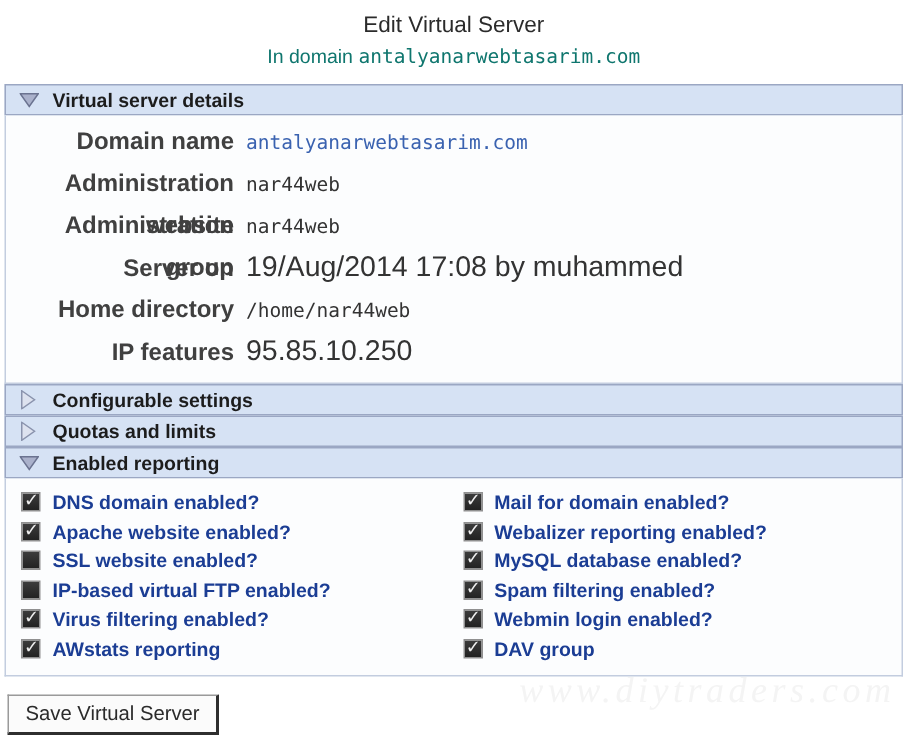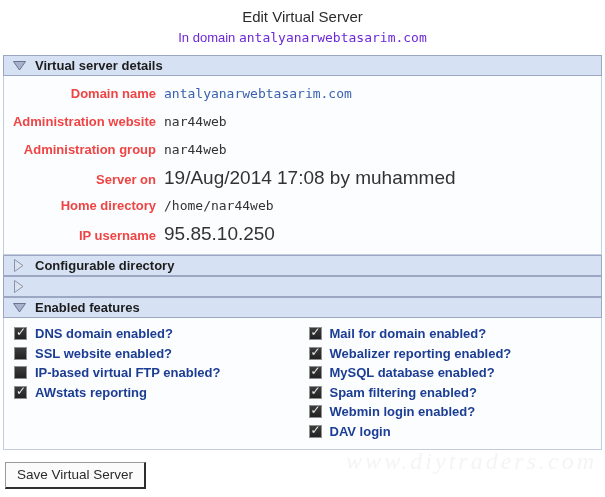--- a/index.html
+++ b/index.html
@@ -18,21 +18,21 @@
     text-align: center;
     font-size: 15px;
     font-weight: 400;
     color: #2b2b2b;
     letter-spacing: 0px;
     margin-top: 2px;
   }
   .subtitle {
     text-align: center;
     font-size: 13px;
-    color: #6d28d9;
+    color: #0f766e;
     margin-top: 5px;
     margin-bottom: 10px;
   }
   .subtitle .mono { font-family: "DejaVu Sans Mono", "Liberation Mono", monospace; font-size: 13px; }
 
   
   .section { margin-bottom: 0; }
   .section-header {
     background: #d6e2f4;
     border: 1px solid #9ba7c3;
@@ -52,22 +52,22 @@
     background: #fcfdfe;
   }
 
   
   .details { padding: 4px 0 6px 0; }
   .drow { display: flex; align-items: baseline; height: 28px; line-height: 28px; }
   .dlabel {
     width: 160px;
     text-align: right;
     font-weight: bold;
-    font-size: 13px;
-    color: #ef4444;
+    font-size: 16px;
+    color: #404040;
     padding-right: 8px;
     flex: none;
   }
   .dvalue { font-size: 19px; color: #333; }
   .dvalue.mono { font-family: "DejaVu Sans Mono", "Liberation Mono", monospace; font-size: 13px; }
   .dvalue.link { color: #3a62b0; }
 
   
   .features {
     display: flex;
@@ -166,75 +166,84 @@
       </div>
       <div class="drow">
         <div class="dlabel">Server on</div>
         <div class="dvalue">19/Aug/2014 17:08 by muhammed</div>
       </div>
       <div class="drow">
         <div class="dlabel">Home directory</div>
         <div class="dvalue mono">/home/nar44web</div>
       </div>
       <div class="drow">
-        <div class="dlabel">IP username</div>
+        <div class="dlabel">IP features</div>
         <div class="dvalue">95.85.10.250</div>
       </div>
     </div>
   </div>
 
   
   <div class="section">
     <div class="section-header">
       <span class="tri-wrap">
         <svg width="10" height="13" viewBox="0 0 10 13">
             <polygon points="0.5,0.5 9,6.5 0.5,12.5" fill="#dde2ef" stroke="#8a93ad" stroke-width="1"></polygon>
           </svg>
       </span>
-      <span class="section-title">Configurable directory</span>
+      <span class="section-title">Configurable settings</span>
     </div>
   </div>
 
   
   <div class="section">
     <div class="section-header">
       <span class="tri-wrap">
         <svg width="10" height="13" viewBox="0 0 10 13">
             <polygon points="0.5,0.5 9,6.5 0.5,12.5" fill="#dde2ef" stroke="#8a93ad" stroke-width="1"></polygon>
           </svg>
       </span>
+      <span class="section-title">Quotas and limits</span>
     </div>
   </div>
 
   
   <div class="section">
     <div class="section-header">
       <span class="tri-wrap">
         <svg width="13" height="10" viewBox="0 0 13 10">
             <polygon points="0.5,0.5 12.5,0.5 6.5,9" fill="#aab1cb" stroke="#6b7390" stroke-width="1"></polygon>
           </svg>
       </span>
-      <span class="section-title">Enabled features</span>
+      <span class="section-title">Enabled reporting</span>
     </div>
     <div class="section-body features">
       <div class="feat-col">
         <div class="feat">
           <span class="cb checked"></span>
           <span class="feat-label">DNS domain enabled?</span>
         </div>
         <div class="feat">
+          <span class="cb checked"></span>
+          <span class="feat-label">Apache website enabled?</span>
+        </div>
+        <div class="feat">
           <span class="cb"></span>
           <span class="feat-label">SSL website enabled?</span>
         </div>
         <div class="feat">
           <span class="cb"></span>
           <span class="feat-label">IP-based virtual FTP enabled?</span>
         </div>
         <div class="feat">
           <span class="cb checked"></span>
+          <span class="feat-label">Virus filtering enabled?</span>
+        </div>
+        <div class="feat">
+          <span class="cb checked"></span>
           <span class="feat-label">AWstats reporting</span>
         </div>
       </div>
       <div class="feat-col">
         <div class="feat">
           <span class="cb checked"></span>
           <span class="feat-label">Mail for domain enabled?</span>
         </div>
         <div class="feat">
           <span class="cb checked"></span>
@@ -247,21 +256,21 @@
         <div class="feat">
           <span class="cb checked"></span>
           <span class="feat-label">Spam filtering enabled?</span>
         </div>
         <div class="feat">
           <span class="cb checked"></span>
           <span class="feat-label">Webmin login enabled?</span>
         </div>
         <div class="feat">
           <span class="cb checked"></span>
-          <span class="feat-label">DAV login</span>
+          <span class="feat-label">DAV group</span>
         </div>
       </div>
     </div>
   </div>
 
   <button class="save-btn">Save Virtual Server</button>
 
   <div class="watermark">www.diytraders.com</div>
 
 </div>

